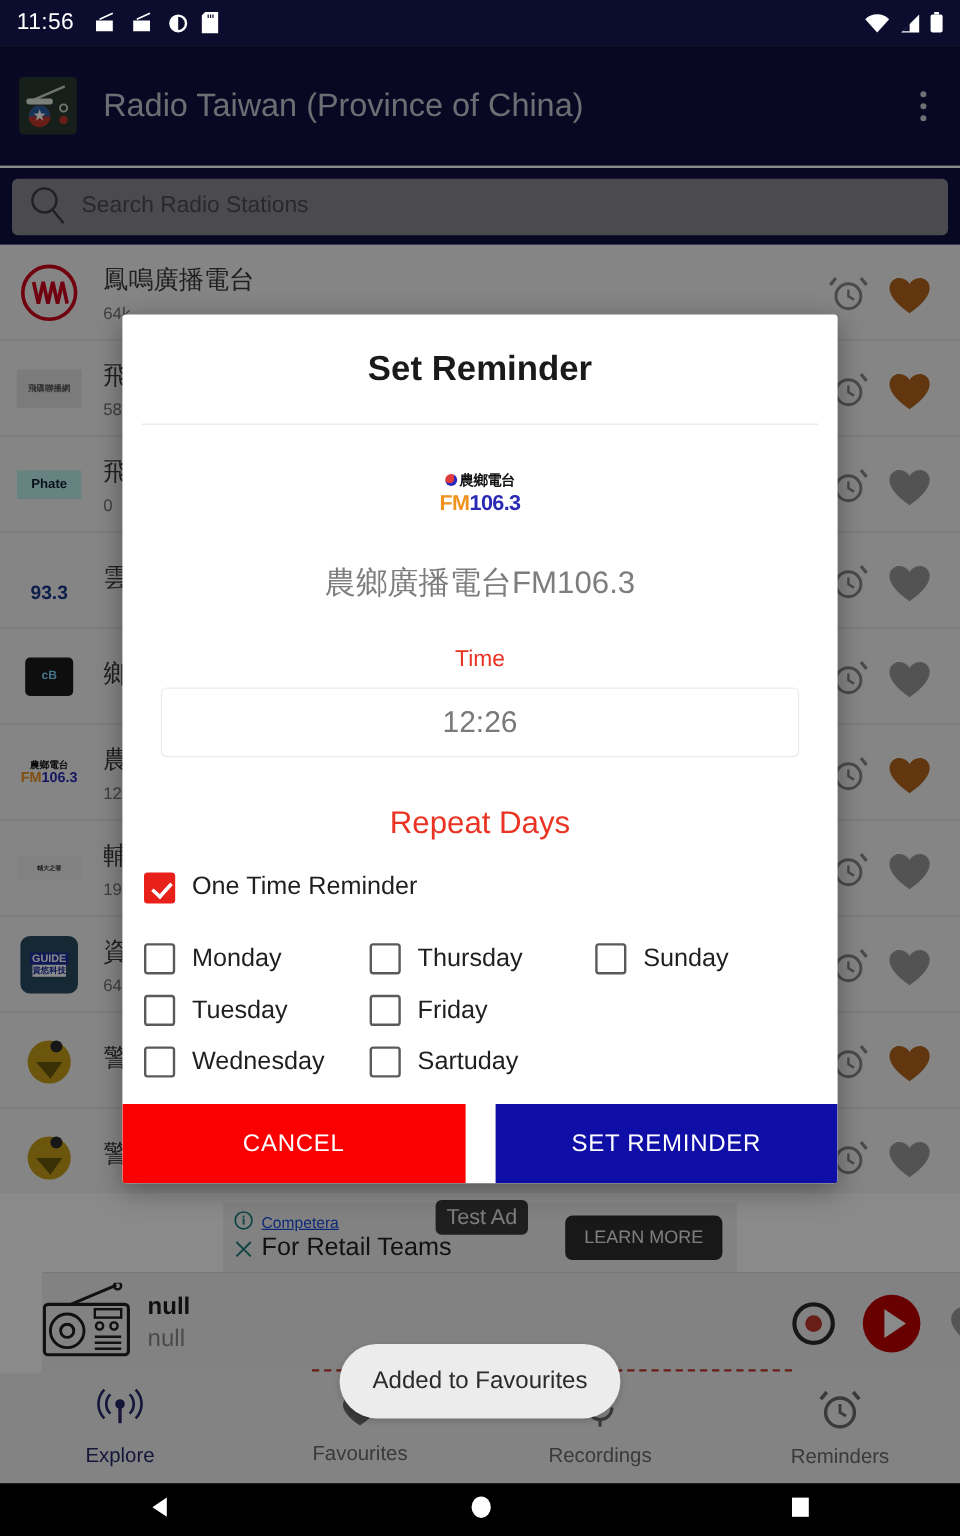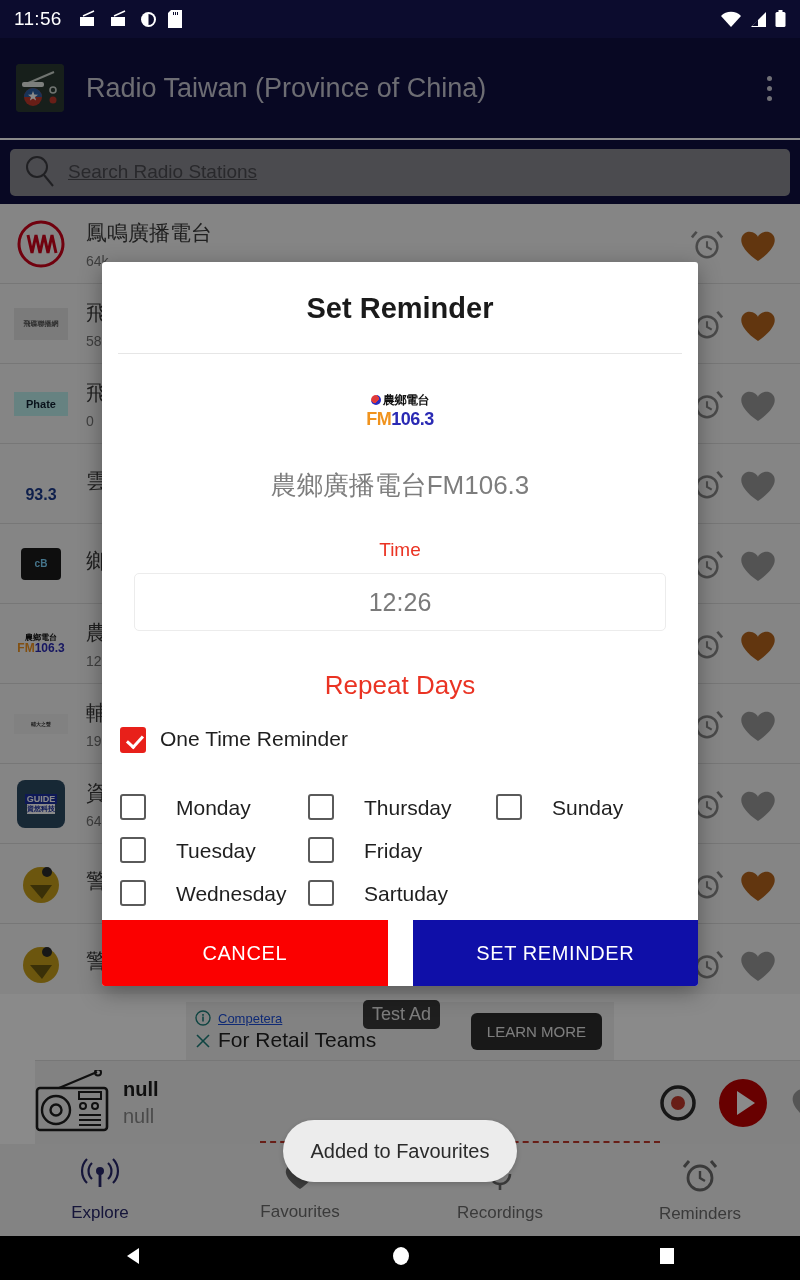--- a/index.html
+++ b/index.html
@@ -84,21 +84,21 @@
   }
   .searchbox {
     width: 100%; height: 47px;
     background: #8b8b92;
     border-radius: 5px;
     display: flex; align-items: center;
     padding: 0 12px;
   }
   .searchbox .mag { flex: none; }
   .search-placeholder {
-    color: #4c4c52; font-size: 19px; margin-left: 12px; text-decoration: underline;
+    color: #4c4c52; font-size: 19px; margin-left: 12px;
   }
 
   
   .stationlist {
     position: absolute; top: 204px; left: 0;
     width: 800px; height: 790px;
     background: #f0f0f0;
     overflow: hidden;
   }
   .station-row {
@@ -305,23 +305,22 @@
     transform: rotate(42deg);
   }
 
   .daygrid {
     display: grid;
     grid-template-columns: 1fr 1fr 1fr;
     row-gap: 0; margin: 24px 0 0 0;
     padding: 0 14px 0 18px;
   }
   .daycell {
-    display: flex; align-items: flex-end;
+    display: flex; align-items: center;
     height: 43px;
-    gap: 16px;
   }
   .day-label { font-size: 21px; color: #1f1f1f; margin-left: 14px; }
 
   .dlg-actions { display: flex; height: 66px; flex: none; gap: 25px; }
   .btn {
     flex: 1;
     display: flex; align-items: center; justify-content: center;
     color: #fff; font-size: 20px; letter-spacing: .6px;
     border: none; font-family: inherit;
     cursor: pointer;

